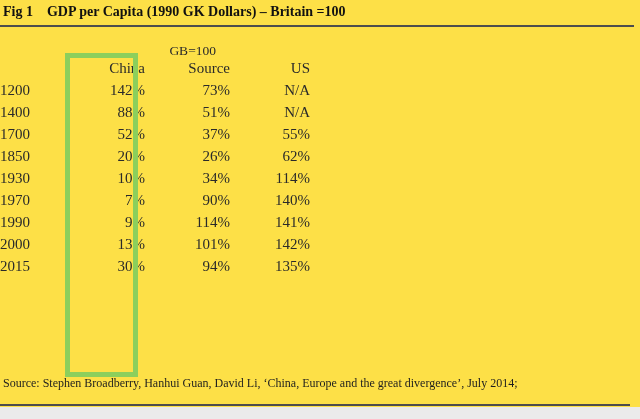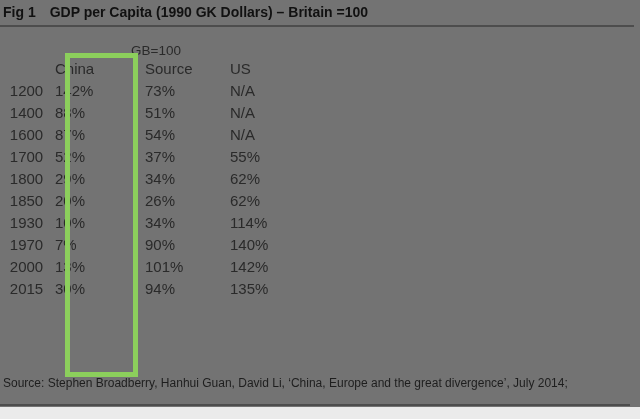--- a/index.html
+++ b/index.html
@@ -1,21 +1,21 @@
 <!DOCTYPE html>
 <html><head>
 <meta charset="utf-8">
 <style>
   * { margin:0; padding:0; box-sizing:border-box; }
   body { background:#fff; }
   .page {
     position:relative;
     width:640px; height:419px;
-    background:#737373;
-    font-family:Liberation Sans, sans-serif;
+    background:#fde047;
+    font-family:Liberation Serif, serif;
     color:#1e1e1e;
     overflow:hidden;
   }
   .title-row {
     position:absolute; top:4px; left:3px;
     font-size:14px; font-weight:bold; color:#111;
     white-space:nowrap;
   }
   .fig-label { margin-right:14px; }
   .rule {
@@ -27,28 +27,28 @@
     position:absolute; top:407px; left:0; right:0; bottom:0;
     background:#ebebeb;
   }
   .table-wrap { position:absolute; top:40px; left:0; }
   table { border-collapse:collapse; table-layout:fixed; }
   col.c-year  { width:55px; }
   col.c-china { width:90px; }
   col.c-japan { width:85px; }
   col.c-us    { width:80px; }
   th, td {
-    padding:0; font-weight:normal; text-align:left;
+    padding:0; font-weight:normal; text-align:right;
     font-size:15px; color:#2a2a2a; line-height:1;
   }
   .group-row th { height:17px; font-size:13.5px; vertical-align:bottom; }
   .gb-shift { position:relative; left:-14px; }
   .col-row th { height:22px; vertical-align:middle; }
   tbody td { height:22px; vertical-align:middle; }
-  td.year { text-align:center; padding-right:2px; }
+  td.year { text-align:left; padding-right:2px; }
   .green-box {
     position:absolute;
     left:65px; top:53px; width:73px; height:324px;
     border:5px solid #8ccf5c;
     pointer-events:none;
   }
   .source {
     position:absolute; top:377px; left:3px;
     font-size:12px; line-height:13.5px; color:#1e1e1e;
     white-space:nowrap;
@@ -94,54 +94,48 @@
             <td>73%</td>
             <td>N/A</td>
           </tr>
           <tr>
             <td class="year">1400</td>
             <td>88%</td>
             <td>51%</td>
             <td>N/A</td>
           </tr>
           <tr>
-            <td class="year">1600</td>
-            <td>87%</td>
-            <td>54%</td>
-            <td>N/A</td>
-          </tr>
-          <tr>
             <td class="year">1700</td>
             <td>52%</td>
             <td>37%</td>
             <td>55%</td>
-          </tr>
-          <tr>
-            <td class="year">1800</td>
-            <td>29%</td>
-            <td>34%</td>
-            <td>62%</td>
           </tr>
           <tr>
             <td class="year">1850</td>
             <td>20%</td>
             <td>26%</td>
             <td>62%</td>
           </tr>
           <tr>
             <td class="year">1930</td>
             <td>10%</td>
             <td>34%</td>
             <td>114%</td>
           </tr>
           <tr>
             <td class="year">1970</td>
             <td>7%</td>
             <td>90%</td>
             <td>140%</td>
+          </tr>
+          <tr>
+            <td class="year">1990</td>
+            <td>9%</td>
+            <td>114%</td>
+            <td>141%</td>
           </tr>
           <tr>
             <td class="year">2000</td>
             <td>13%</td>
             <td>101%</td>
             <td>142%</td>
           </tr>
           <tr>
             <td class="year">2015</td>
             <td>30%</td>

